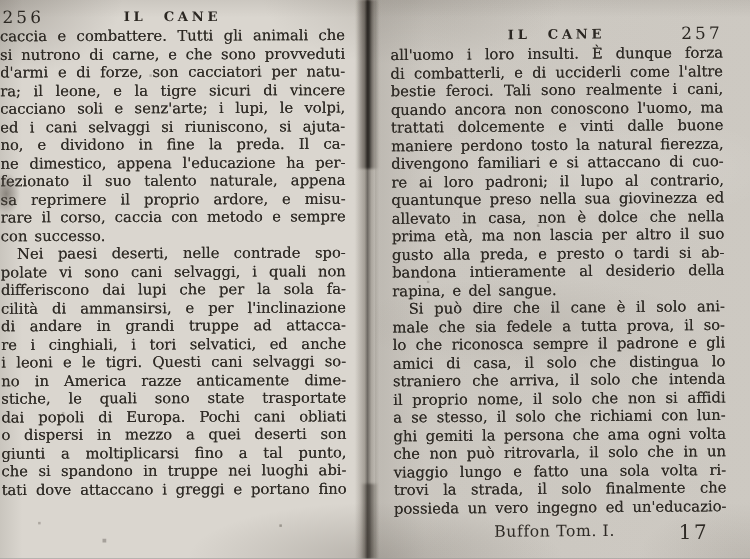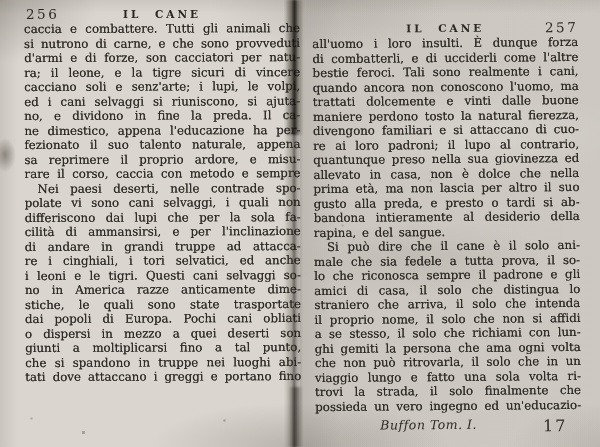--- a/index.html
+++ b/index.html
@@ -48,21 +48,21 @@
   .speckles{position:absolute;left:0;top:0;width:1px;height:1px;background:transparent;pointer-events:none;
     box-shadow:
       83px 432px 0 1px rgba(70,64,56,.35), 224px 420px 0 0.5px rgba(70,64,56,.4),
       31px 418px 0 0.5px rgba(70,64,56,.3), 559px 60px 0 0.5px rgba(70,64,56,.3),
       342px 225px 0 0.5px rgba(70,64,56,.25), 430px 180px 0 0.5px rgba(70,64,56,.22),
       120px 60px 0 0.5px rgba(70,64,56,.25), 200px 250px 0 0.5px rgba(70,64,56,.2),
       575px 300px 0 0.5px rgba(70,64,56,.3), 50px 330px 0 0.5px rgba(70,64,56,.25);
   }
 
   .page{position:absolute;top:0;height:447px;}
-  .page.left{left:24px;width:276px;}
+  .page.left{left:0;width:276px;}
   .page.right{left:312px;width:266px;transform:rotate(-0.45deg);transform-origin:50% 0;}
 
   .header{position:relative;height:16px;font-size:12px;}
   .page.left .header{top:6px;}
   .page.right .header{top:20px;}
   .pagenum{position:absolute;top:0;font-size:13.5px;letter-spacing:2.5px;color:#2b2722;}
   .page.left .pagenum{left:2px;}
   .page.right .pagenum{right:0;}
   .runtitle{
     position:absolute;left:0;right:0;top:2px;text-align:center;
@@ -71,21 +71,21 @@
 
   .body{position:absolute;left:0;width:100%;font-size:11.8px;line-height:14.5px;
     text-shadow:0 0 .45px rgba(46,42,37,.85);}
   .page.left .body{top:22px;transform:rotate(-0.2deg);transform-origin:0 0;}
   .page.right .body{top:36px;}
   .tline{text-align:justify;text-align-last:justify;white-space:nowrap;}
   .tline.end{text-align-last:left;white-space:normal;word-spacing:2px;}
   .tline.indent{text-indent:13px;}
 
   .footer{position:absolute;left:0;top:417px;width:100%;height:18px;font-size:12.5px;}
-  .sig{position:absolute;left:65px;font-style:italic;letter-spacing:.5px;}
+  .sig{position:absolute;left:80px;letter-spacing:.5px;}
   .signum{position:absolute;right:14px;letter-spacing:2px;font-size:16px;}
 </style>
 </head>
 <body>
 
 <div class="scan">
 
   <div class="page left">
     <div class="header">
       <span class="pagenum">256</span>
@@ -96,20 +96,21 @@
         <div class="tline">si nutrono di carne, e che sono provveduti</div>
         <div class="tline">d'armi e di forze, son cacciatori per natu-</div>
         <div class="tline">ra; il leone, e la tigre sicuri di vincere</div>
         <div class="tline">cacciano soli e senz'arte; i lupi, le volpi,</div>
         <div class="tline">ed i cani selvaggi si riuniscono, si ajuta-</div>
         <div class="tline">no, e dividono in fine la preda. Il ca-</div>
         <div class="tline">ne dimestico, appena l'educazione ha per-</div>
         <div class="tline">fezionato il suo talento naturale, appena</div>
         <div class="tline">sa reprimere il proprio ardore, e misu-</div>
         <div class="tline">rare il corso, caccia con metodo e sempre</div>
+        <div class="tline end">con successo.</div>
         <div class="tline indent">Nei paesi deserti, nelle contrade spo-</div>
         <div class="tline">polate vi sono cani selvaggi, i quali non</div>
         <div class="tline">differiscono dai lupi che per la sola fa-</div>
         <div class="tline">cilità di ammansirsi, e per l'inclinazione</div>
         <div class="tline">di andare in grandi truppe ad attacca-</div>
         <div class="tline">re i cinghiali, i tori selvatici, ed anche</div>
         <div class="tline">i leoni e le tigri. Questi cani selvaggi so-</div>
         <div class="tline">no in America razze anticamente dime-</div>
         <div class="tline">stiche, le quali sono state trasportate</div>
         <div class="tline">dai popoli di Europa. Pochi cani obliati</div>

